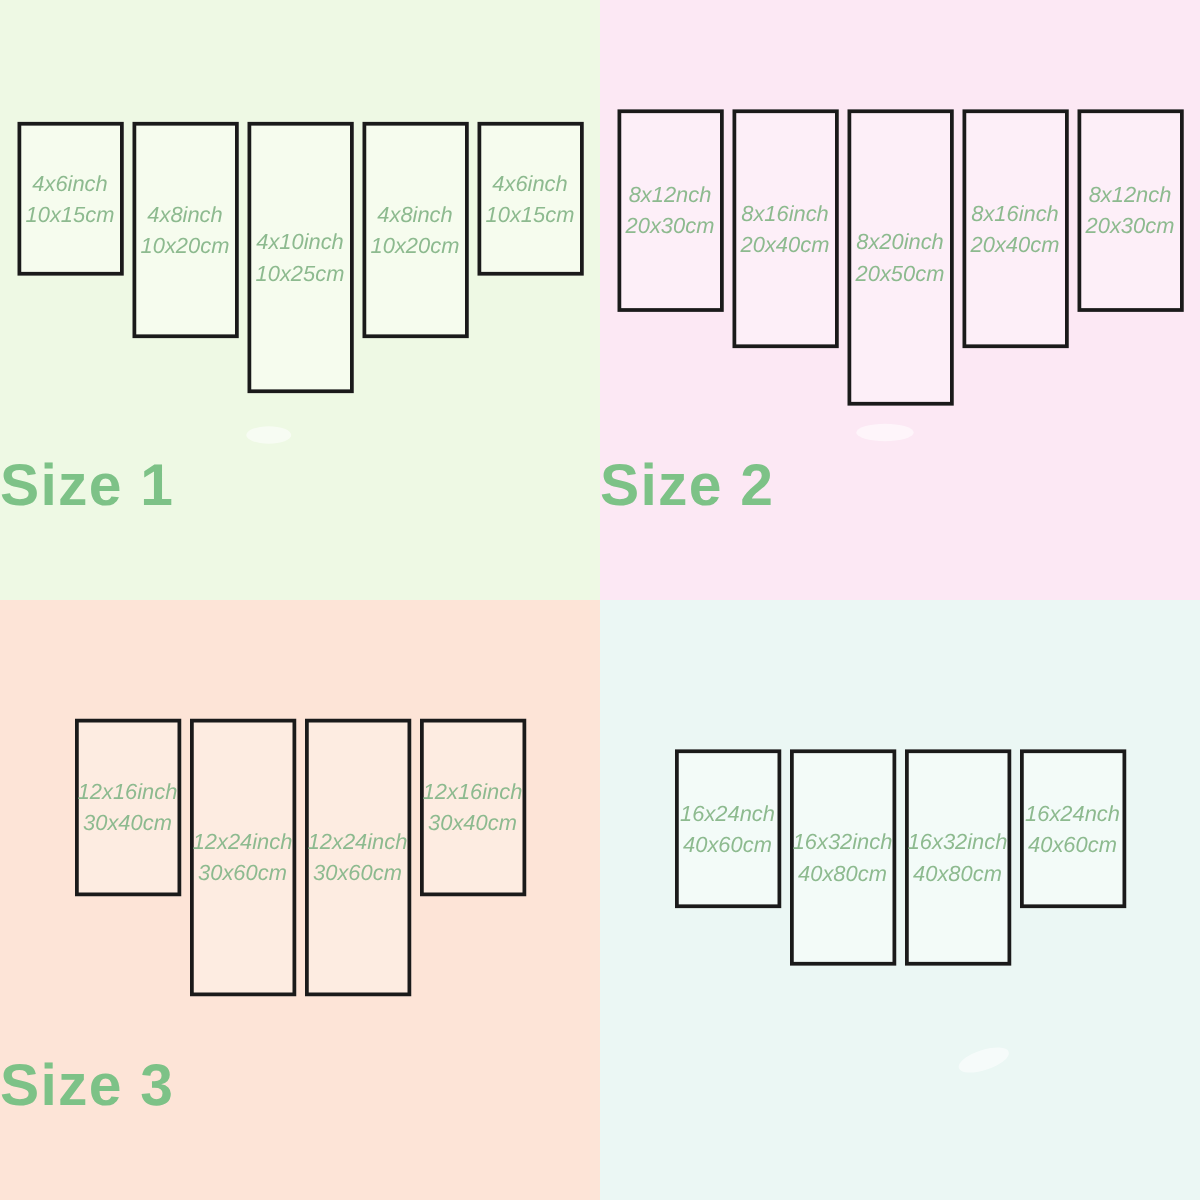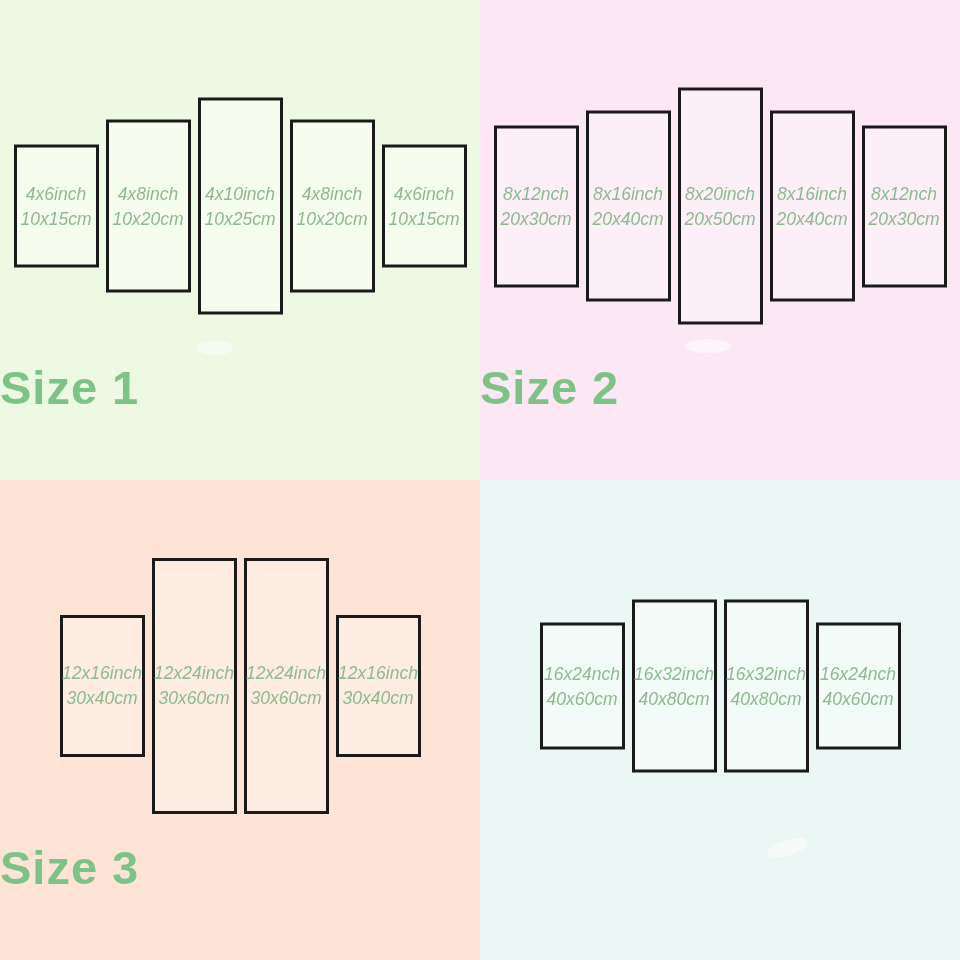--- a/index.html
+++ b/index.html
@@ -19,37 +19,37 @@
     width:480px;height:480px;
     background:var(--bg,#fff);
     overflow:hidden;
   }
   .panel-row{
     position:absolute;
     left:0;right:0;top:206px;
     transform:translateY(-50%);
     display:flex;
     justify-content:center;
-    align-items:center;
+    align-items:flex-start;
     gap:7px;
   }
   .panel{
     box-sizing:border-box;
     width:85px;
     border:3px solid var(--border,#1a1a1a);
     background:var(--panel-bg,#fff);
     display:flex;
     flex-direction:column;
     justify-content:center;
     align-items:center;
   }
   
   .q1 .h-outer{height:123px}.q1 .h-mid{height:173px}.q1 .h-center{height:217px}
   .q2 .h-outer{height:162px}.q2 .h-mid{height:191px}.q2 .h-center{height:237px}
-  .q3 .h-outer{height:142px}.q3 .h-mid{height:256px}.q3 .h-center{height:225px}
+  .q3 .h-outer{height:142px}.q3 .h-mid{height:222px}.q3 .h-center{height:225px}
   .q4 .h-outer{height:127px}.q4 .h-mid{height:173px}.q4 .h-center{height:216px}
 
   .panel-label{
     font-style:italic;
     font-size:17.5px;
     line-height:25px;
     color:var(--label,#8dba8f);
     text-align:center;
     white-space:nowrap;
   }

